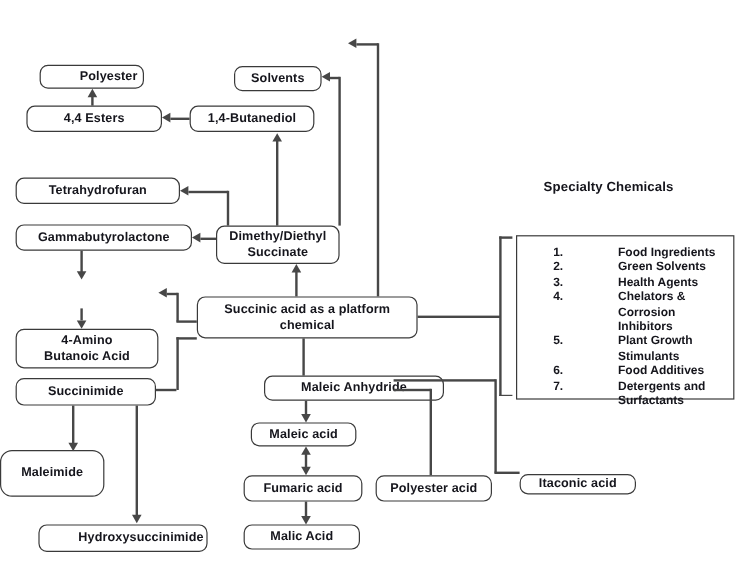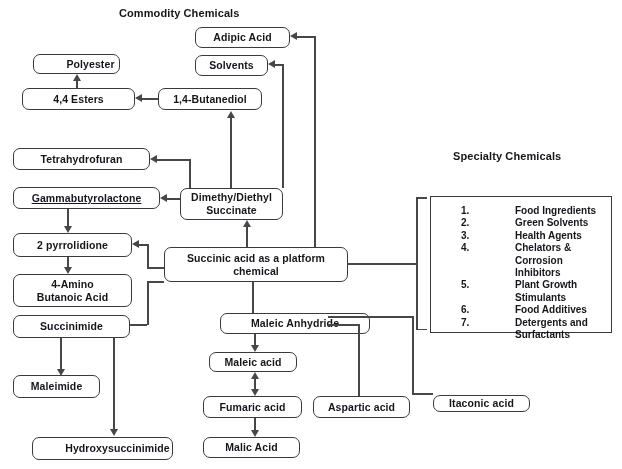--- a/index.html
+++ b/index.html
@@ -37,45 +37,42 @@
   }
   .spec-item{display:flex;font-size:10px;font-weight:bold;line-height:12.4px;color:var(--text);}
   .spec-item .num{width:22px;flex:none;}
   .spec-item .txt{white-space:pre-line;padding-left:32px;}
 </style>
 </head>
 <body>
 
 <div id="stage">
 
-  <div class="title" style="left:119px;top:7px;">Commodity Chemicals</div>
   <div class="title" style="left:453px;top:150px;text-align:right;">Specialty Chemicals</div>
 
-  <div class="node" style="left:195px;top:27px;width:95px;height:21px;">Adipic Acid</div>
   <div class="node" style="left:195px;top:55px;width:73px;height:21px;">Solvents</div>
   <div class="node" style="left:33px;top:54px;width:87px;height:20px;padding-left:30px;">Polyester</div>
   <div class="node" style="left:22px;top:88px;width:113px;height:22px;">4,4 Esters</div>
   <div class="node" style="left:158px;top:88px;width:104px;height:22px;">1,4-Butanediol</div>
   <div class="node" style="left:13px;top:148px;width:137px;height:22px;">Tetrahydrofuran</div>
-  <div class="node" style="left:13px;top:187px;width:147px;height:22px;text-decoration:underline;">Gammabutyrolactone</div>
+  <div class="node" style="left:13px;top:187px;width:147px;height:22px;">Gammabutyrolactone</div>
   <div class="node" style="left:180px;top:188px;width:103px;height:32px;">Dimethy/Diethyl
 Succinate</div>
-  <div class="node" style="left:13px;top:233px;width:119px;height:24px;">2 pyrrolidione</div>
   <div class="node" style="left:13px;top:274px;width:119px;height:33px;">4-Amino
 Butanoic Acid</div>
   <div class="node" style="left:13px;top:315px;width:117px;height:23px;">Succinimide</div>
-  <div class="node" style="left:13px;top:375px;width:87px;height:23px;">Maleimide</div>
+  <div class="node" style="left:0;top:375px;width:87px;height:39px;border-radius:10px;">Maleimide</div>
   <div class="node" style="left:32px;top:437px;width:141px;height:23px;padding-left:32px;">Hydroxysuccinimide</div>
   <div class="node" style="left:164px;top:247px;width:184px;height:35px;">Succinic acid as a platform
 chemical</div>
   <div class="node" style="left:178px;top:313px;width:150px;height:21px;margin-left:42px;">Maleic Anhydride</div>
   <div class="node" style="left:209px;top:352px;width:88px;height:20px;">Maleic acid</div>
   <div class="node" style="left:203px;top:396px;width:99px;height:22px;">Fumaric acid</div>
   <div class="node" style="left:203px;top:437px;width:97px;height:21px;">Malic Acid</div>
-  <div class="node" style="left:313px;top:396px;width:97px;height:22px;">Aspartic acid</div>
+  <div class="node" style="left:313px;top:396px;width:97px;height:22px;">Polyester acid</div>
   <div class="node" style="left:433px;top:395px;width:97px;height:17px;">Itaconic acid</div>
 
   <div class="spec">
     <div class="spec-item">
         <span class="num">1.</span>
         <span class="txt">Food Ingredients</span>
       </div>
     <div class="spec-item">
         <span class="num">2.</span>
         <span class="txt">Green Solvents</span>

